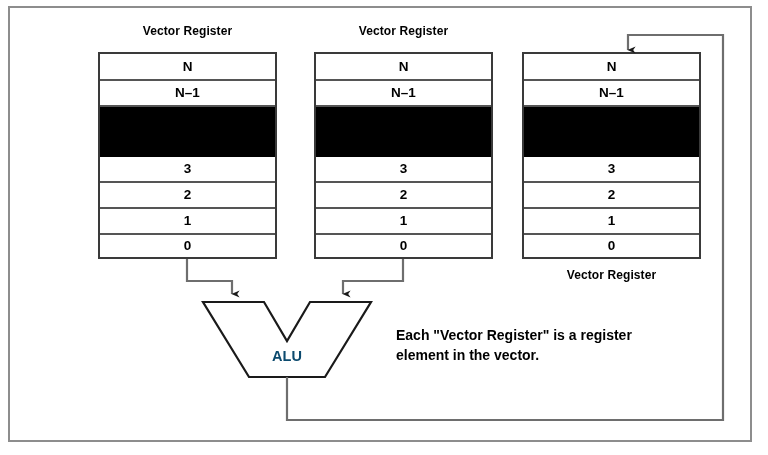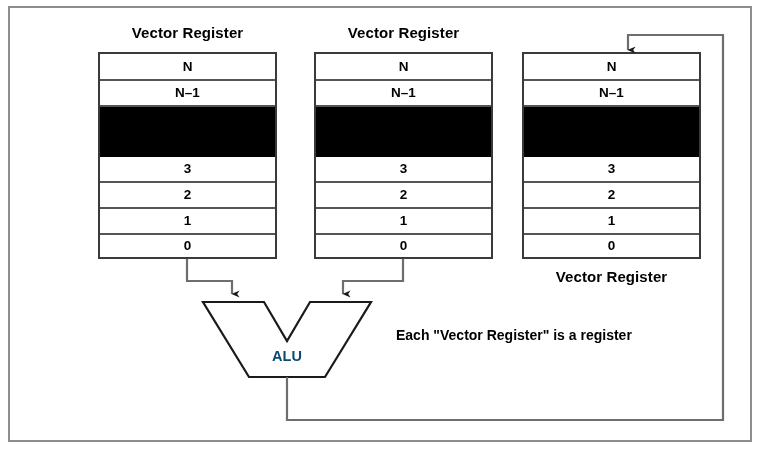--- a/index.html
+++ b/index.html
@@ -61,21 +61,21 @@
     border-bottom: none;
   }
   .reg-cell.filled {
     background: #000000;
     border-bottom: 2px solid #000000;
   }
   .reg-label {
     position: absolute;
     width: 100%;
     text-align: center;
-    font-size: 15px;
+    font-size: 12px;
     font-weight: bold;
     color: #000000;
     letter-spacing: 0.1px;
     white-space: nowrap;
   }
   
   .wires {
     position: absolute;
     left: 0;
     top: 0;
@@ -171,15 +171,16 @@
 
     <g>
       <path d="M287,377 L287,420 L723,420 L723,35 L628,35 L628,50" fill="none" stroke="#6e6e6e" stroke-width="2.2" marker-end="url(#arrowdark)"></path>
     </g>
   </svg>
 
   <div class="alu-text">ALU</div>
 
   <div class="note">
     <div>Each "Vector Register" is a register</div>
+    <div>element in the vector.</div>
   </div>
 
 </div>
 
 </body></html>

